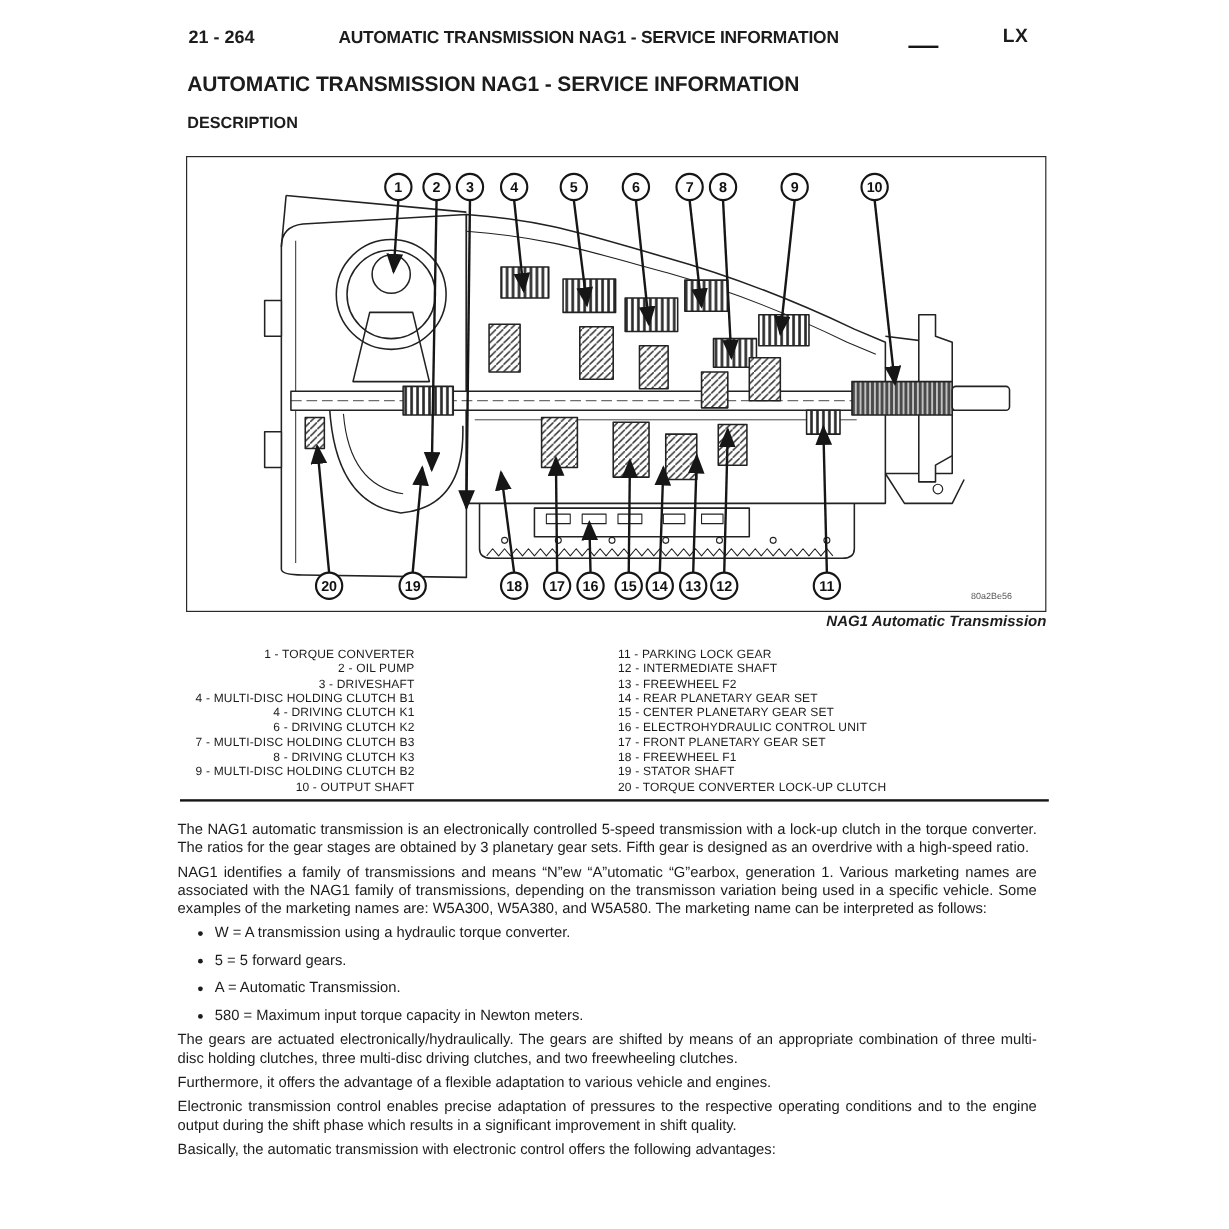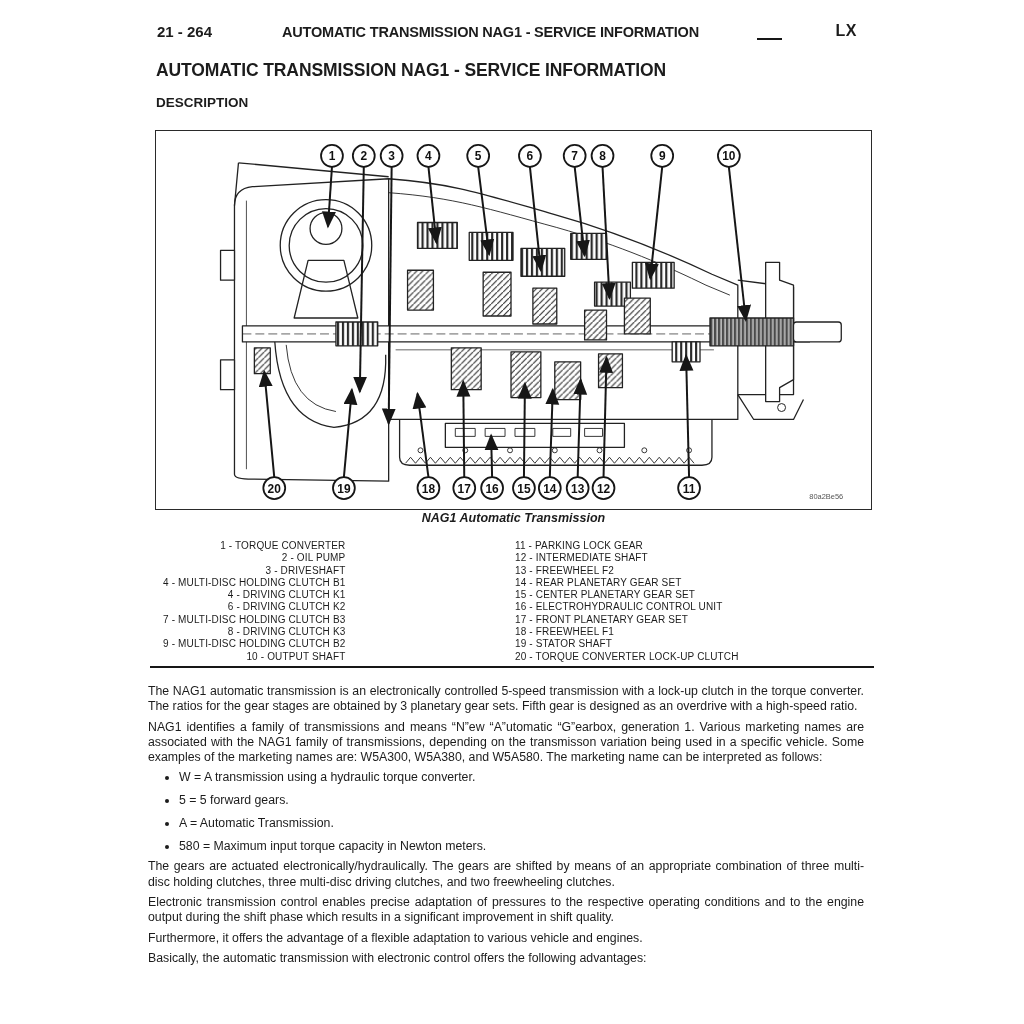--- a/index.html
+++ b/index.html
@@ -34,21 +34,21 @@
 
   
   .figure-box {
     position: absolute; top: 130px; left: 155px;
     width: 717px; height: 380px;
     border: 1.2px solid #2a2a2a; background: #fff;
   }
   .figure-box svg { display: block; width: 100%; height: 100%; }
   .figure-caption {
     position: absolute; top: 511px; left: 155px; width: 717px;
-    text-align: center; font-weight: bold; font-style: italic; font-size: 12.5px;
+    text-align: right; font-weight: bold; font-style: italic; font-size: 12.5px;
   }
 
   
   .legend {
     position: absolute; top: 540px; left: 155px; width: 717px; height: 122px;
     font-size: 10px; letter-spacing: 0.15px;
   }
   .legend-col { position: absolute; top: 0; }
   .legend-col.left  { left: 8px; text-align: right; }
   .legend-col.right { left: 360px; }
@@ -338,18 +338,18 @@
   <div class="body-copy">
     <p>The NAG1 automatic transmission is an electronically controlled 5-speed transmission with a lock-up clutch in the torque converter. The ratios for the gear stages are obtained by 3 planetary gear sets. Fifth gear is designed as an overdrive with a high-speed ratio.</p>
     <p>NAG1 identifies a family of transmissions and means “N”ew “A”utomatic “G”earbox, generation 1. Various marketing names are associated with the NAG1 family of transmissions, depending on the transmisson variation being used in a specific vehicle. Some examples of the marketing names are: W5A300, W5A380, and W5A580. The marketing name can be interpreted as follows:</p>
     <ul>
       <li>W = A transmission using a hydraulic torque converter.</li>
       <li>5 = 5 forward gears.</li>
       <li>A = Automatic Transmission.</li>
       <li>580 = Maximum input torque capacity in Newton meters.</li>
     </ul>
     <p>The gears are actuated electronically/hydraulically. The gears are shifted by means of an appropriate combination of three multi-disc holding clutches, three multi-disc driving clutches, and two freewheeling clutches.</p>
+    <p>Furthermore, it offers the advantage of a flexible adaptation to various vehicle and engines.</p>
     <p>Electronic transmission control enables precise adaptation of pressures to the respective operating conditions and to the engine output during the shift phase which results in a significant improvement in shift quality.</p>
-    <p>Furthermore, it offers the advantage of a flexible adaptation to various vehicle and engines.</p>
     <p>Basically, the automatic transmission with electronic control offers the following advantages:</p>
   </div>
 
 </div>
 
 </body></html>

